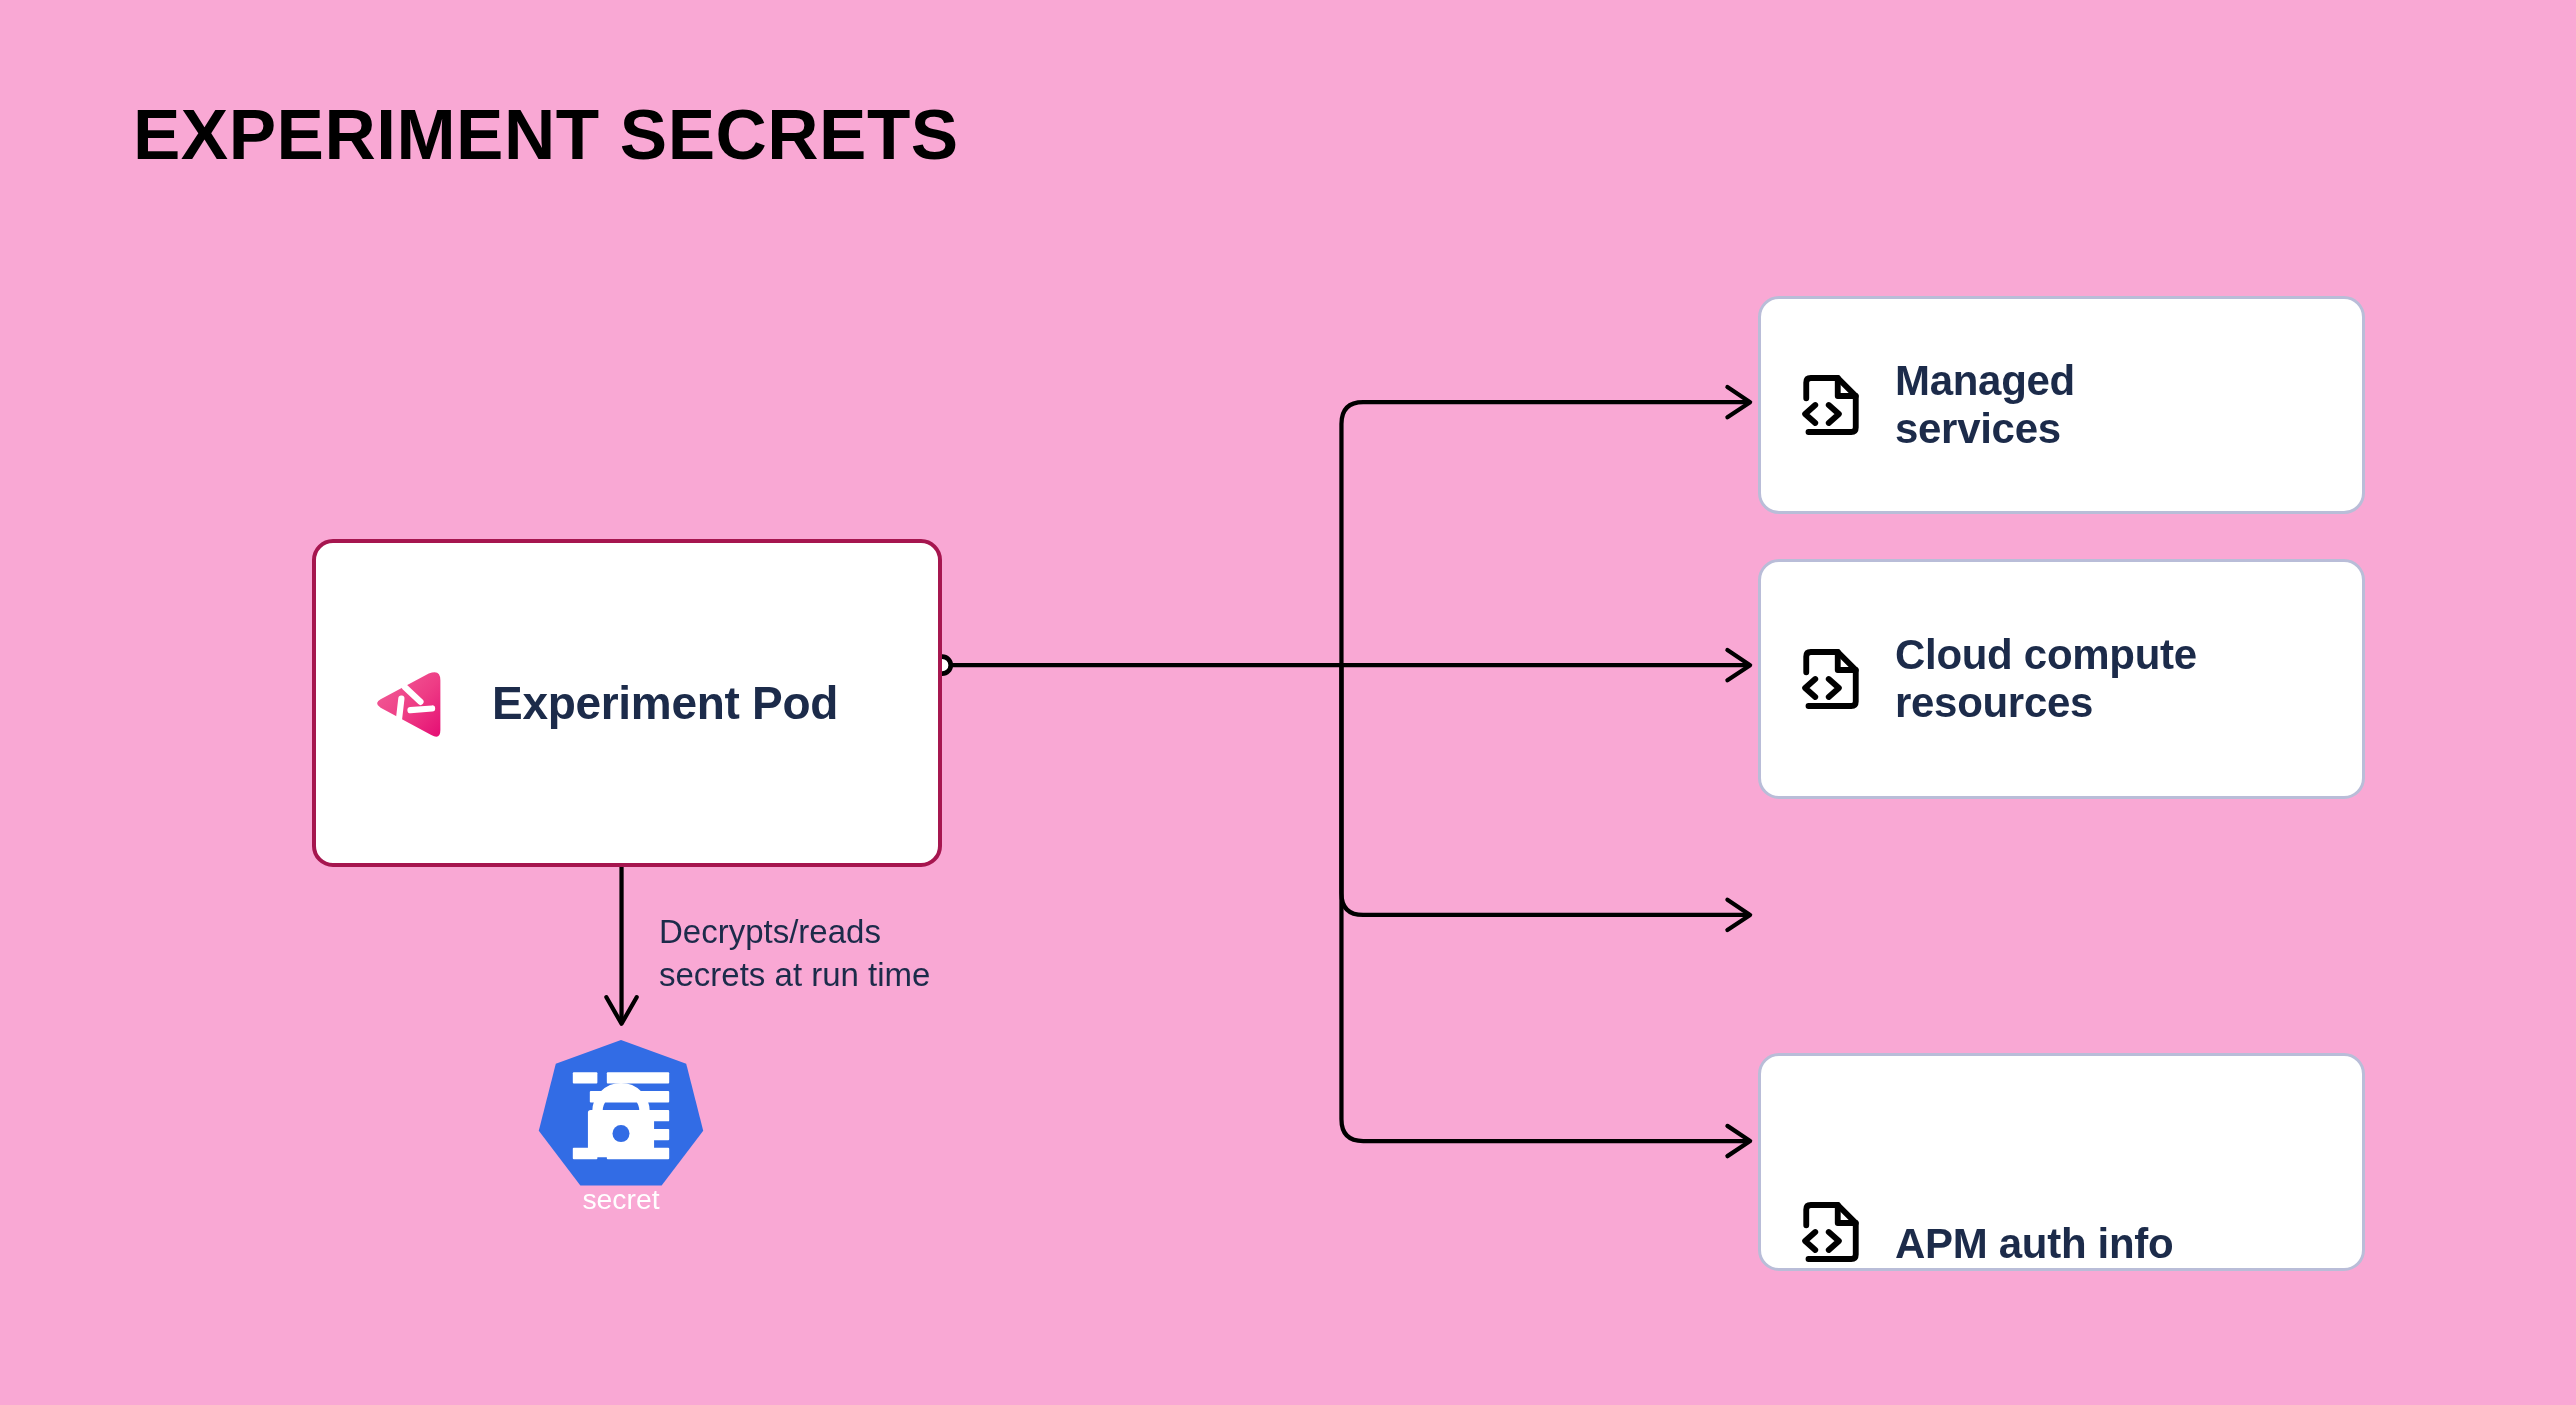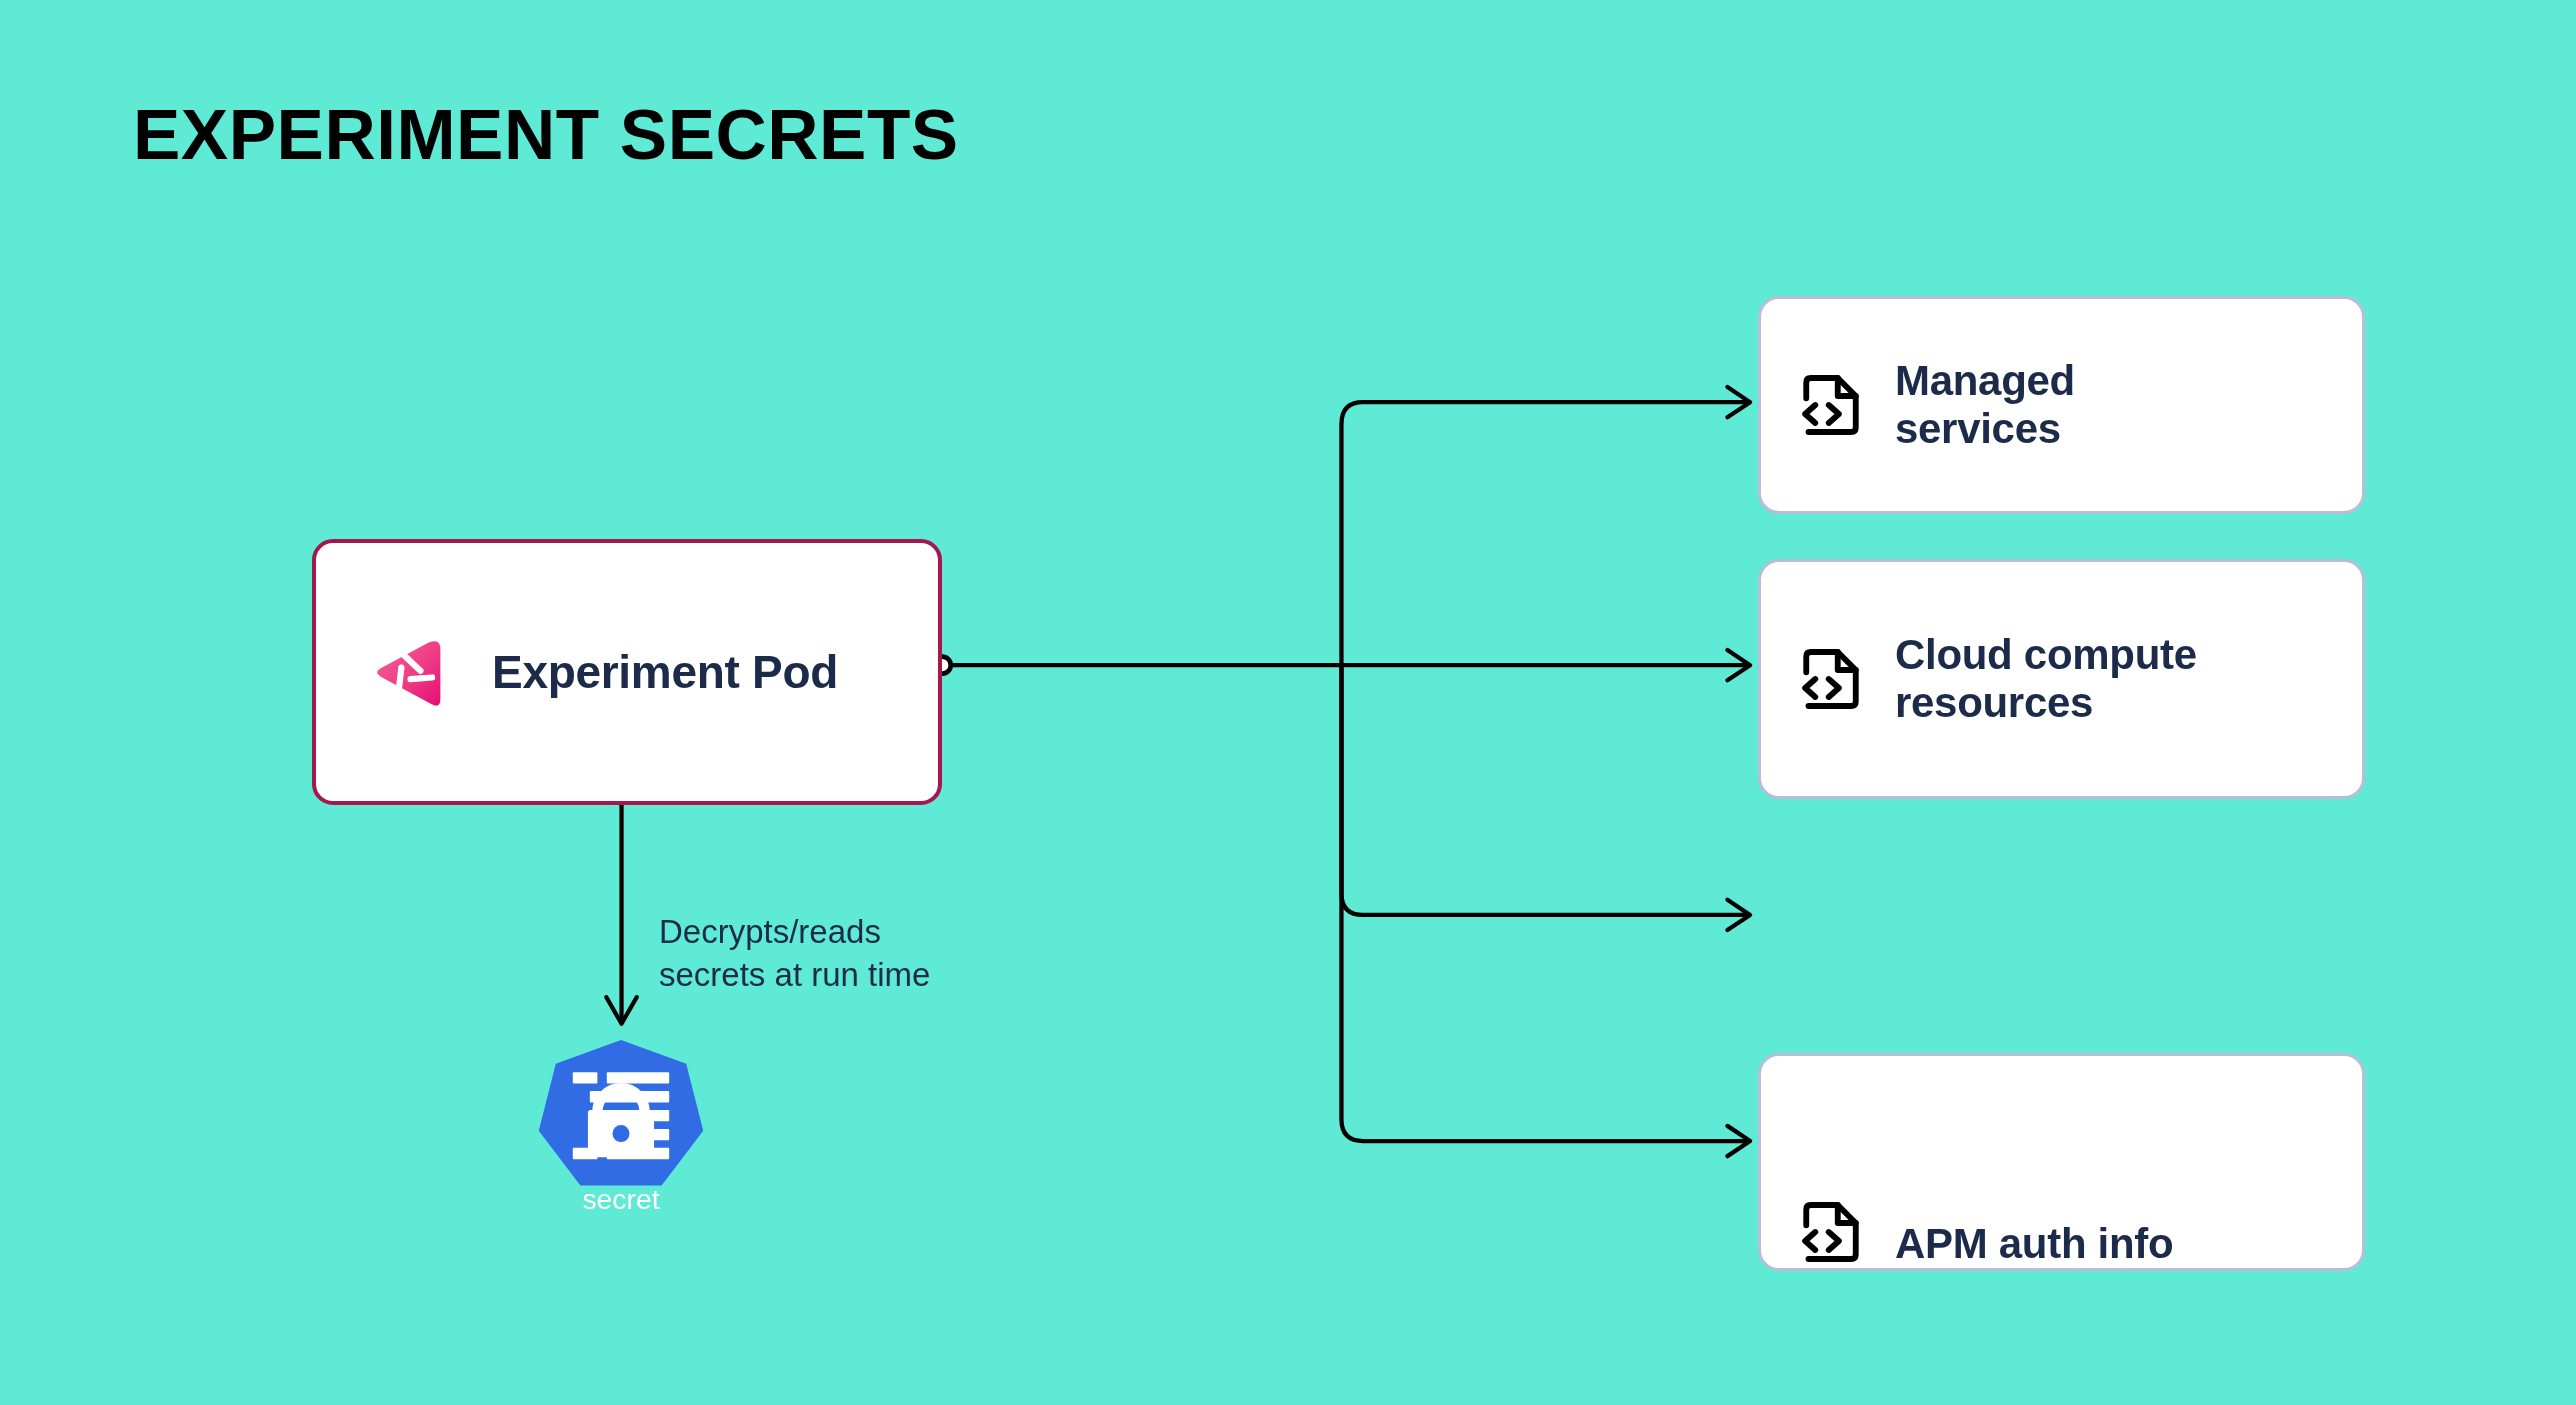--- a/index.html
+++ b/index.html
@@ -8,21 +8,21 @@
     padding: 0;
     background: #ffffff;
   }
   body {
     font-family: "Liberation Sans", "DejaVu Sans", sans-serif;
   }
   #canvas {
     position: relative;
     width: 2576px;
     height: 1406px;
-    background: #5eead4;
+    background: #f9a8d4;
     overflow: hidden;
   }
 
   
   #page-title {
     position: absolute;
     left: 133px;
     top: 98px;
     font-size: 71px;
     font-weight: 700;
@@ -41,21 +41,21 @@
     height: 1406px;
     pointer-events: none;
   }
 
   
   #pod-node {
     position: absolute;
     left: 312px;
     top: 539px;
     width: 630px;
-    height: 266px;
+    height: 328px;
     box-sizing: border-box;
     background: #ffffff;
     border: 4.7px solid #A6164F;
     border-radius: 21px;
     display: flex;
     align-items: center;
     padding-left: 53px;
     gap: 40px;
   }
   #pod-logo { width: 83px; height: 83px; flex: 0 0 auto; display:block; }

